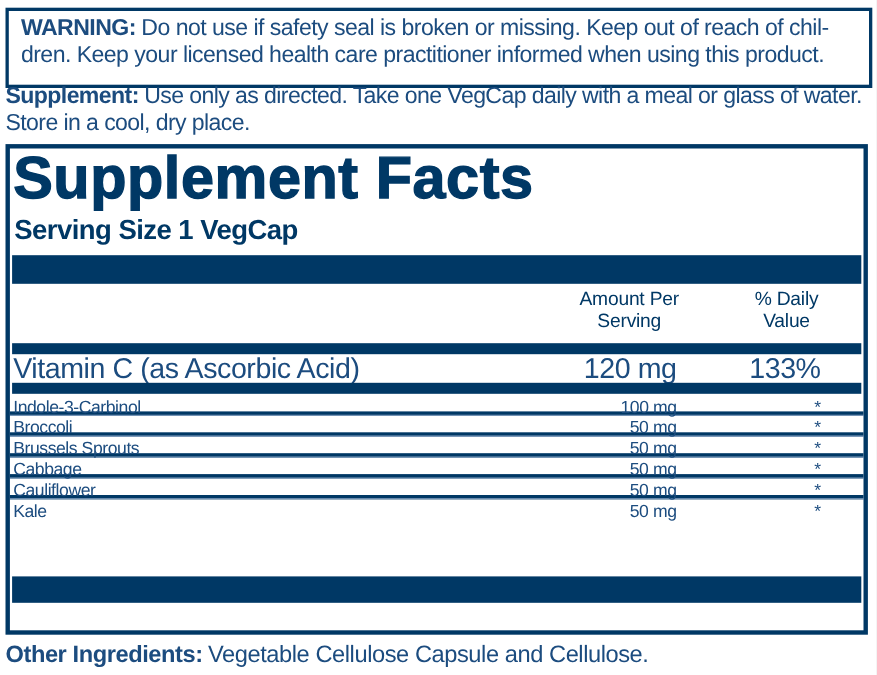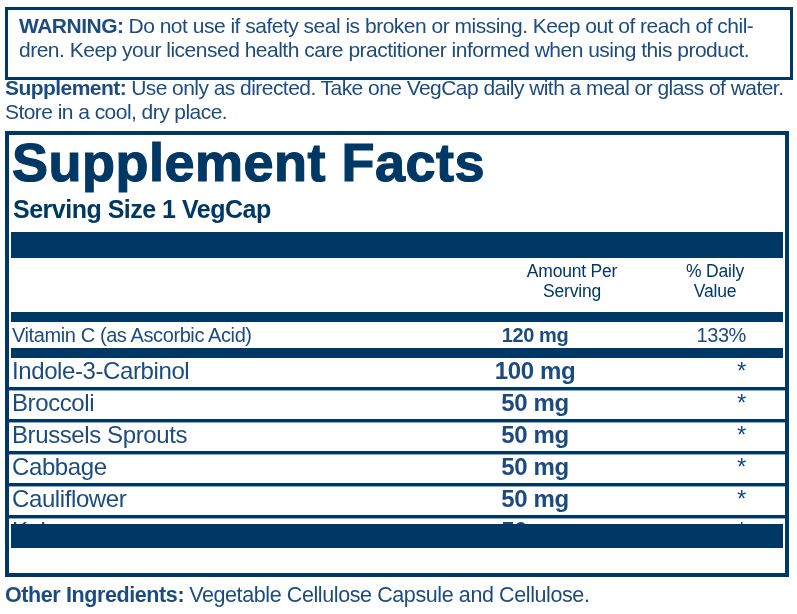--- a/index.html
+++ b/index.html
@@ -59,28 +59,28 @@
   .barD{top:389px;height:24px;}
   .hdr{
     position:absolute;top:127px;
     font-size:17.5px;line-height:19.5px;font-weight:normal;
     text-align:center;color:var(--navy);letter-spacing:-0.2px;
   }
   .hdr-amt{left:483px;width:160px;}
   .hdr-dv{left:646px;width:120px;}
 
   .frow{
-    position:relative;height:28px;line-height:24px;
-    font-size:24px;letter-spacing:-0.4px;white-space:nowrap;
+    position:relative;height:15px;line-height:24px;
+    font-size:16px;letter-spacing:-0.4px;white-space:nowrap;
   }
   .vrow{position:absolute;left:0;right:0;top:188px;height:25px;line-height:25px;
-    font-size:20px;letter-spacing:-0.4px;white-space:nowrap;}
+    font-size:26px;letter-spacing:-0.4px;white-space:nowrap;}
   .rows{position:absolute;left:0;right:0;top:224px;}
   .nm{padding-left:3px;}
-  .amt{position:absolute;left:446px;width:160px;text-align:center;font-weight:bold;}
+  .amt{position:absolute;left:446px;width:160px;text-align:right;}
   .dv{position:absolute;left:617px;width:120px;text-align:right;}
   .sep{
     height:4px;
     background:var(--navy);
     box-shadow:inset 0 -1px 0 var(--rule-light);
     margin:0 0px;
   }
   .foot{
     position:absolute;left:2px;top:416px;
     font-size:18px;letter-spacing:-0.3px;white-space:nowrap;

